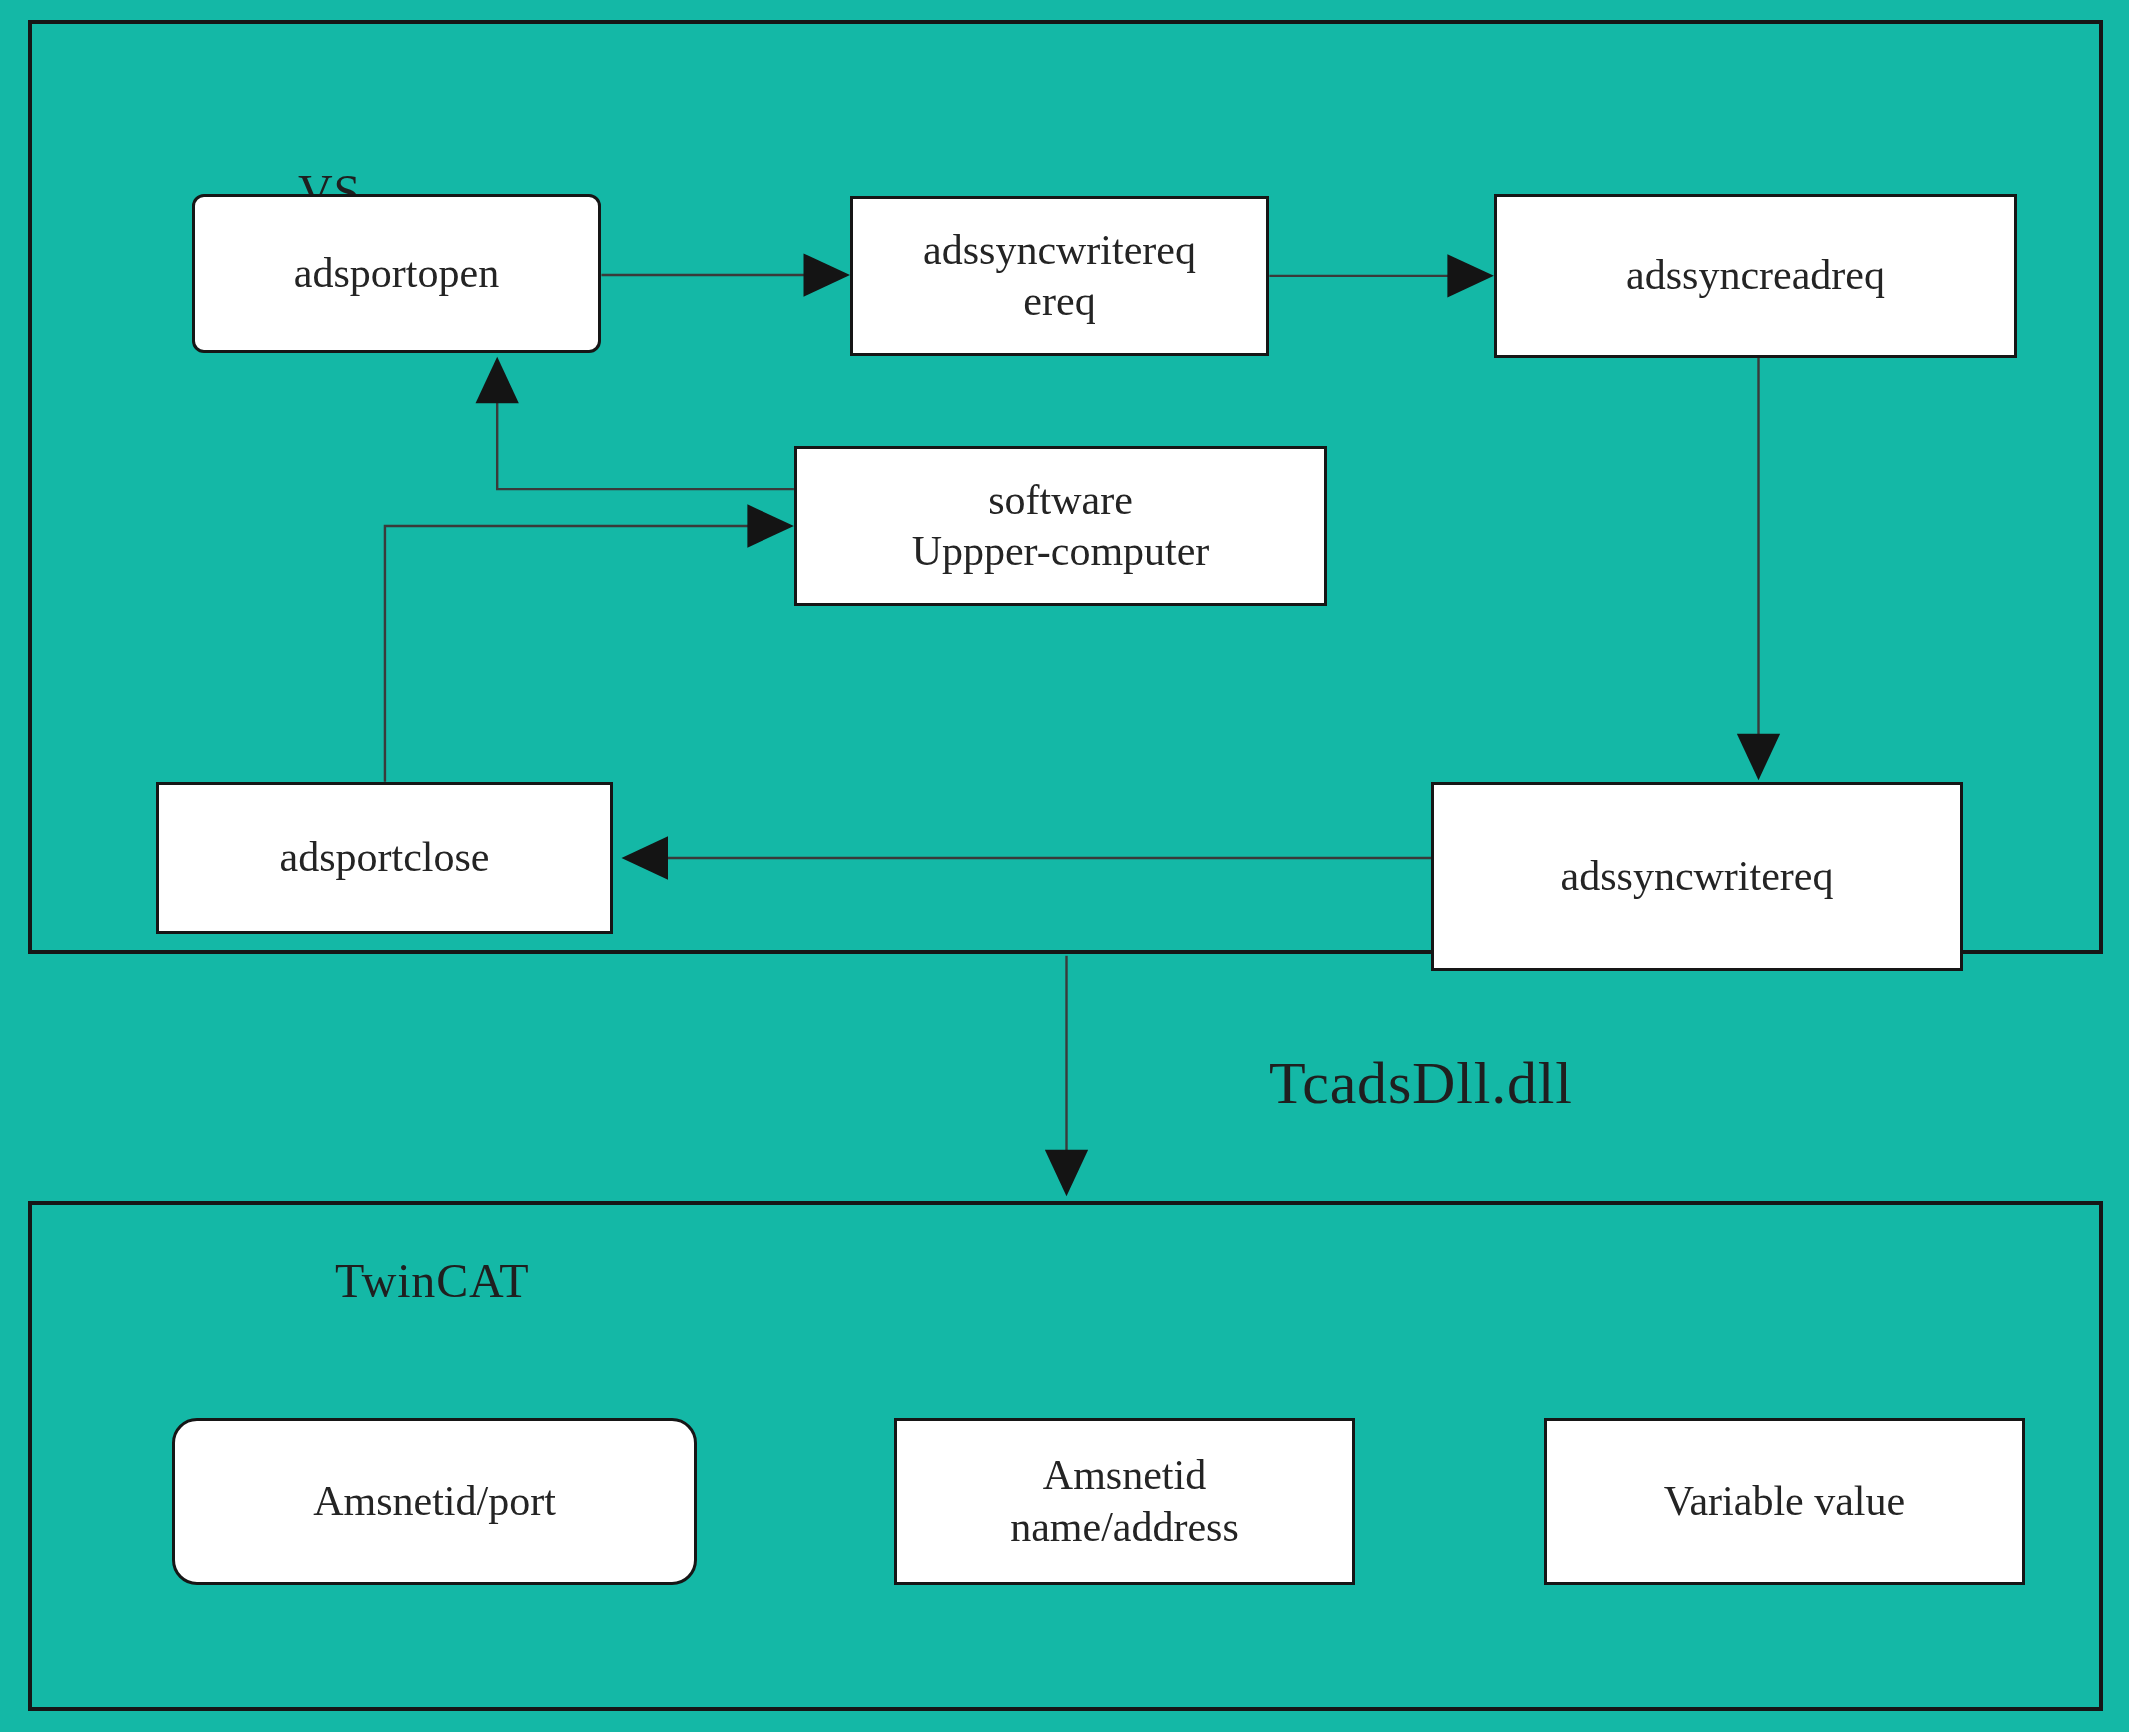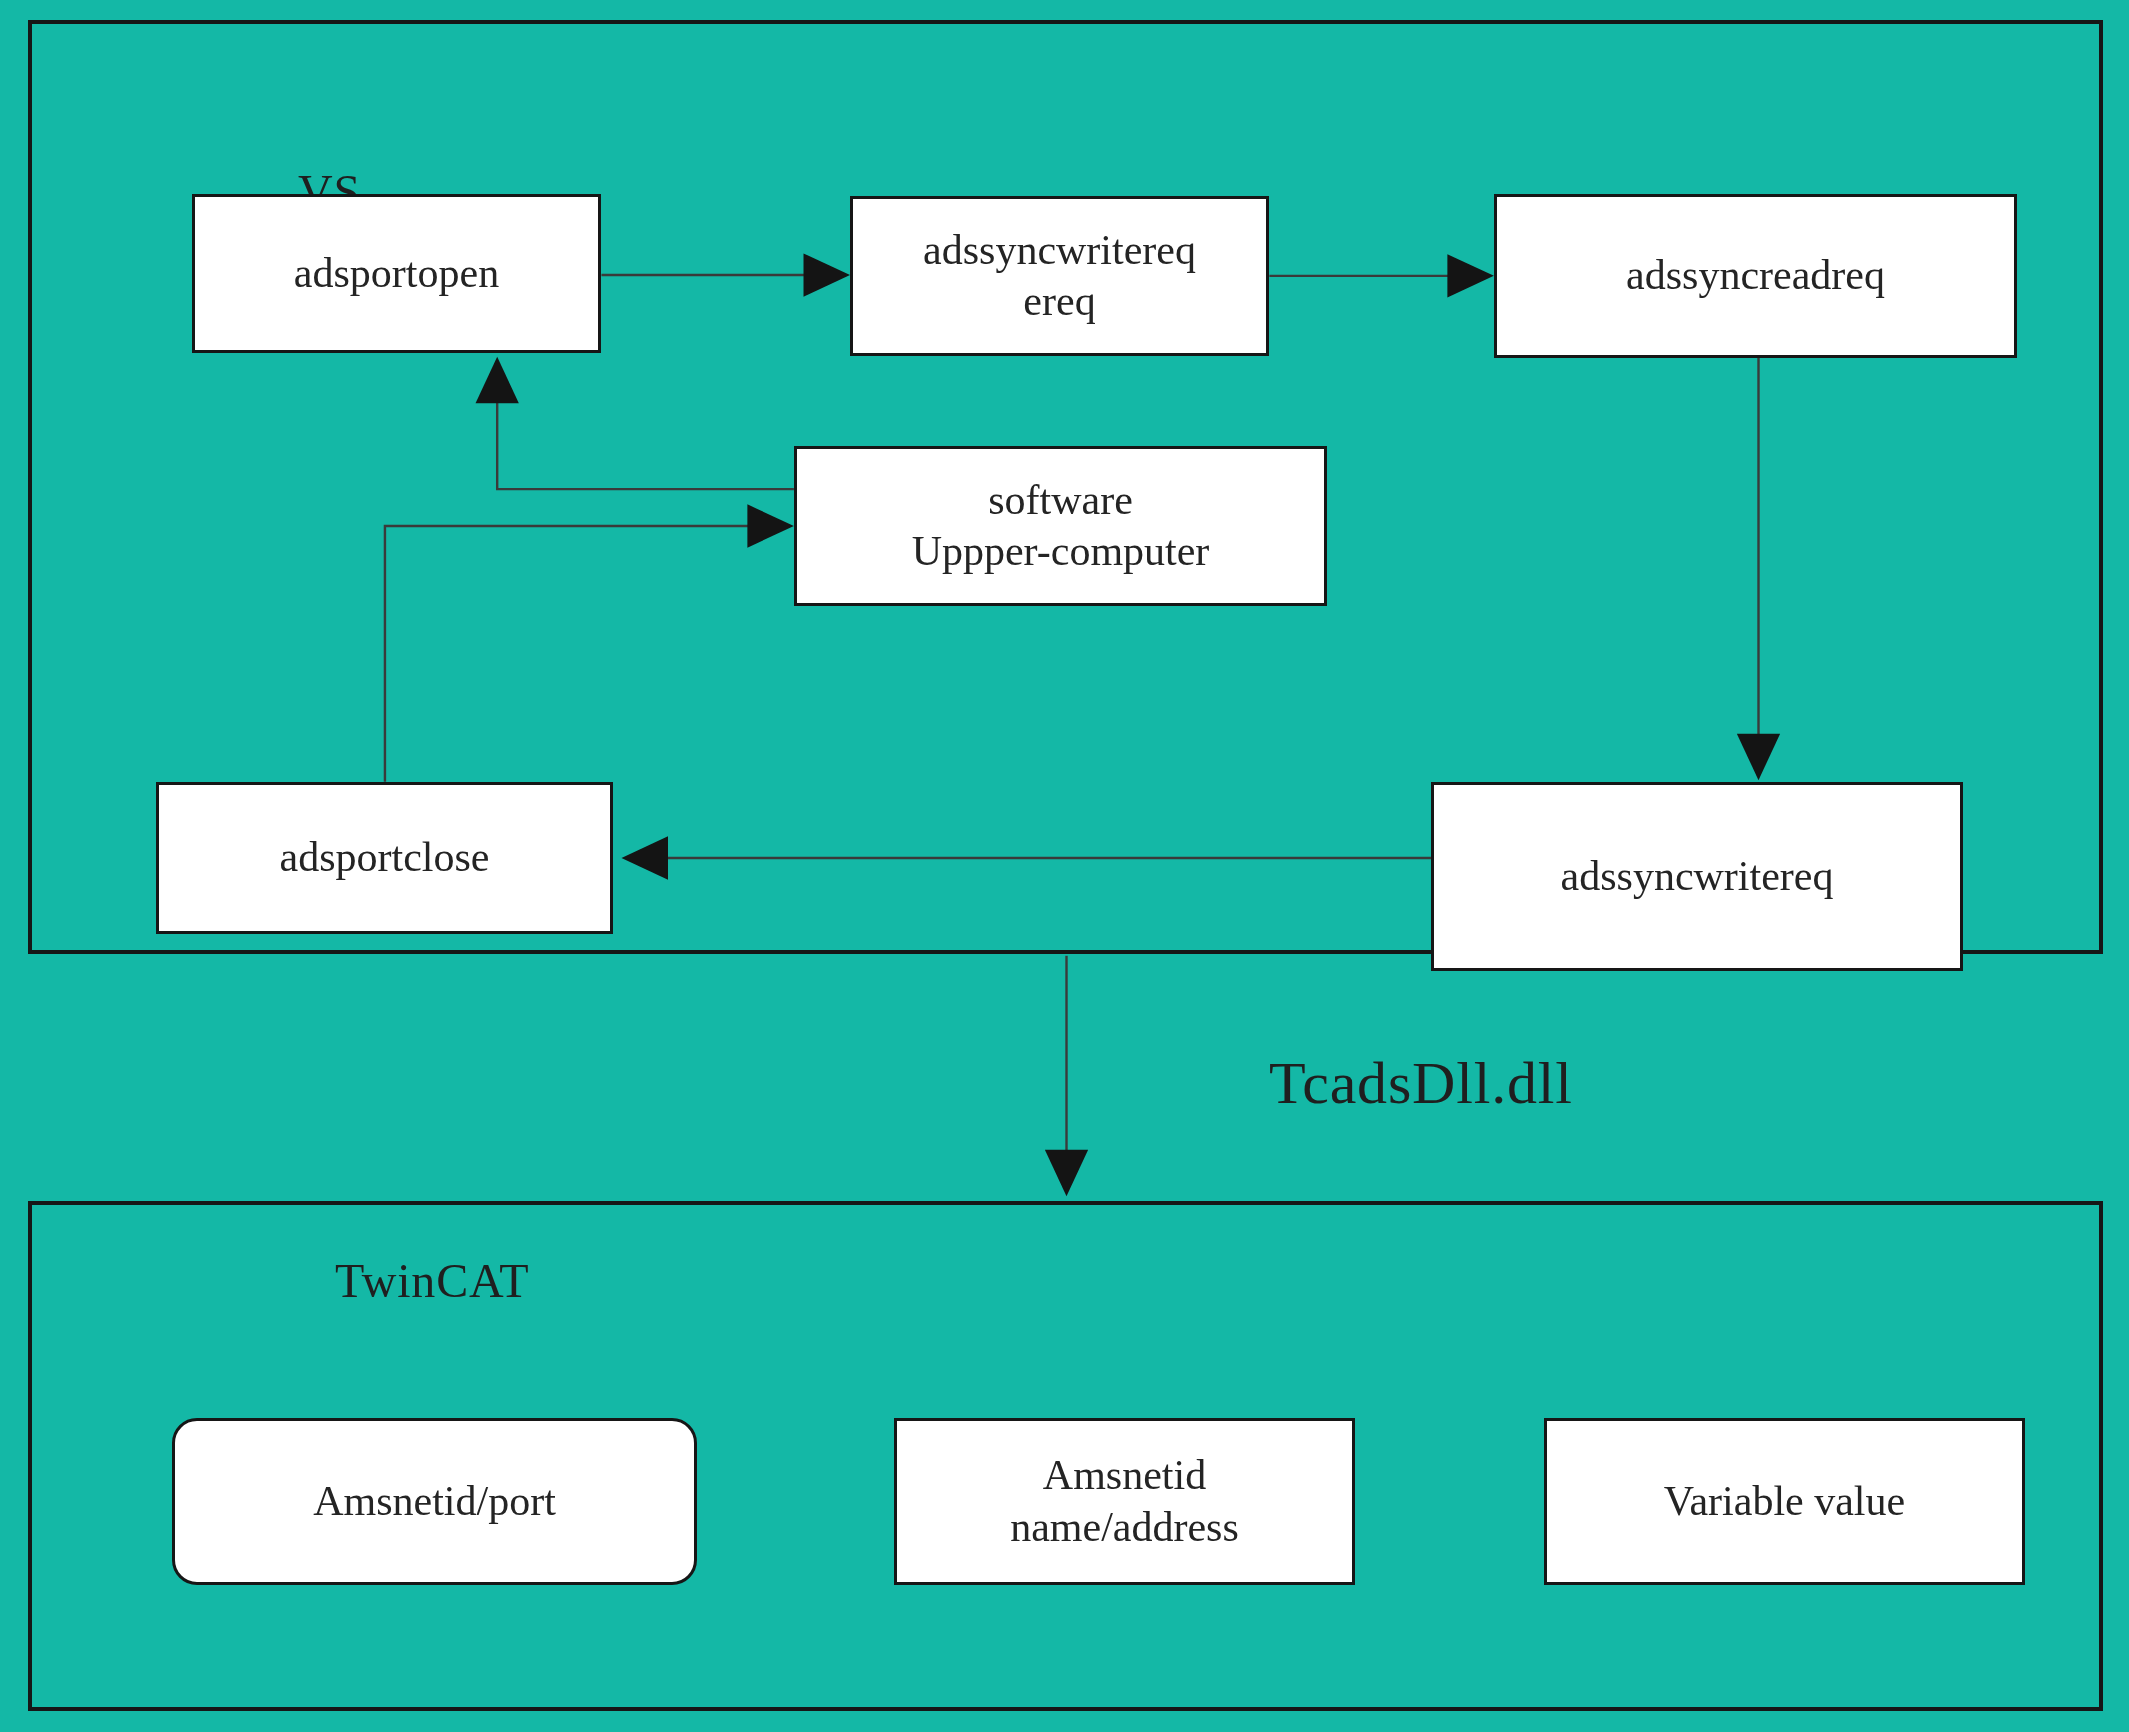--- a/index.html
+++ b/index.html
@@ -41,21 +41,21 @@
     align-items: center;
     justify-content: center;
     text-align: center;
     font-size: 42px;
     line-height: 1.22;
     color: #242424;
   }
   .node span { display: block; }
 
   
-  #box-adsportopen        { left: 192px;  top: 194px; width: 409px; height: 159px; }
+  #box-adsportopen        { left: 192px;  top: 194px; width: 409px; height: 159px; border-radius: 12px; }
   #box-adssyncreadwritereq{ left: 850px; top: 196px; width: 419px; height: 160px; }
   #box-adssyncreadreq     { left: 1494px; top: 194px; width: 523px; height: 164px; }
   #box-upper-computer     { left: 794px;  top: 446px; width: 533px; height: 160px; }
   #box-adsportclose       { left: 156px;  top: 782px; width: 457px; height: 152px; }
   #box-adssyncwritereq    { left: 1431px; top: 782px; width: 532px; height: 189px; }
 
   
   #box-amsnetid  { left: 172px;  top: 1418px; width: 525px; height: 167px; border-radius: 25px; }
   #box-varname   { left: 894px; top: 1418px; width: 461px; height: 167px; }
   #box-varvalue  { left: 1544px; top: 1418px; width: 481px; height: 167px; }

